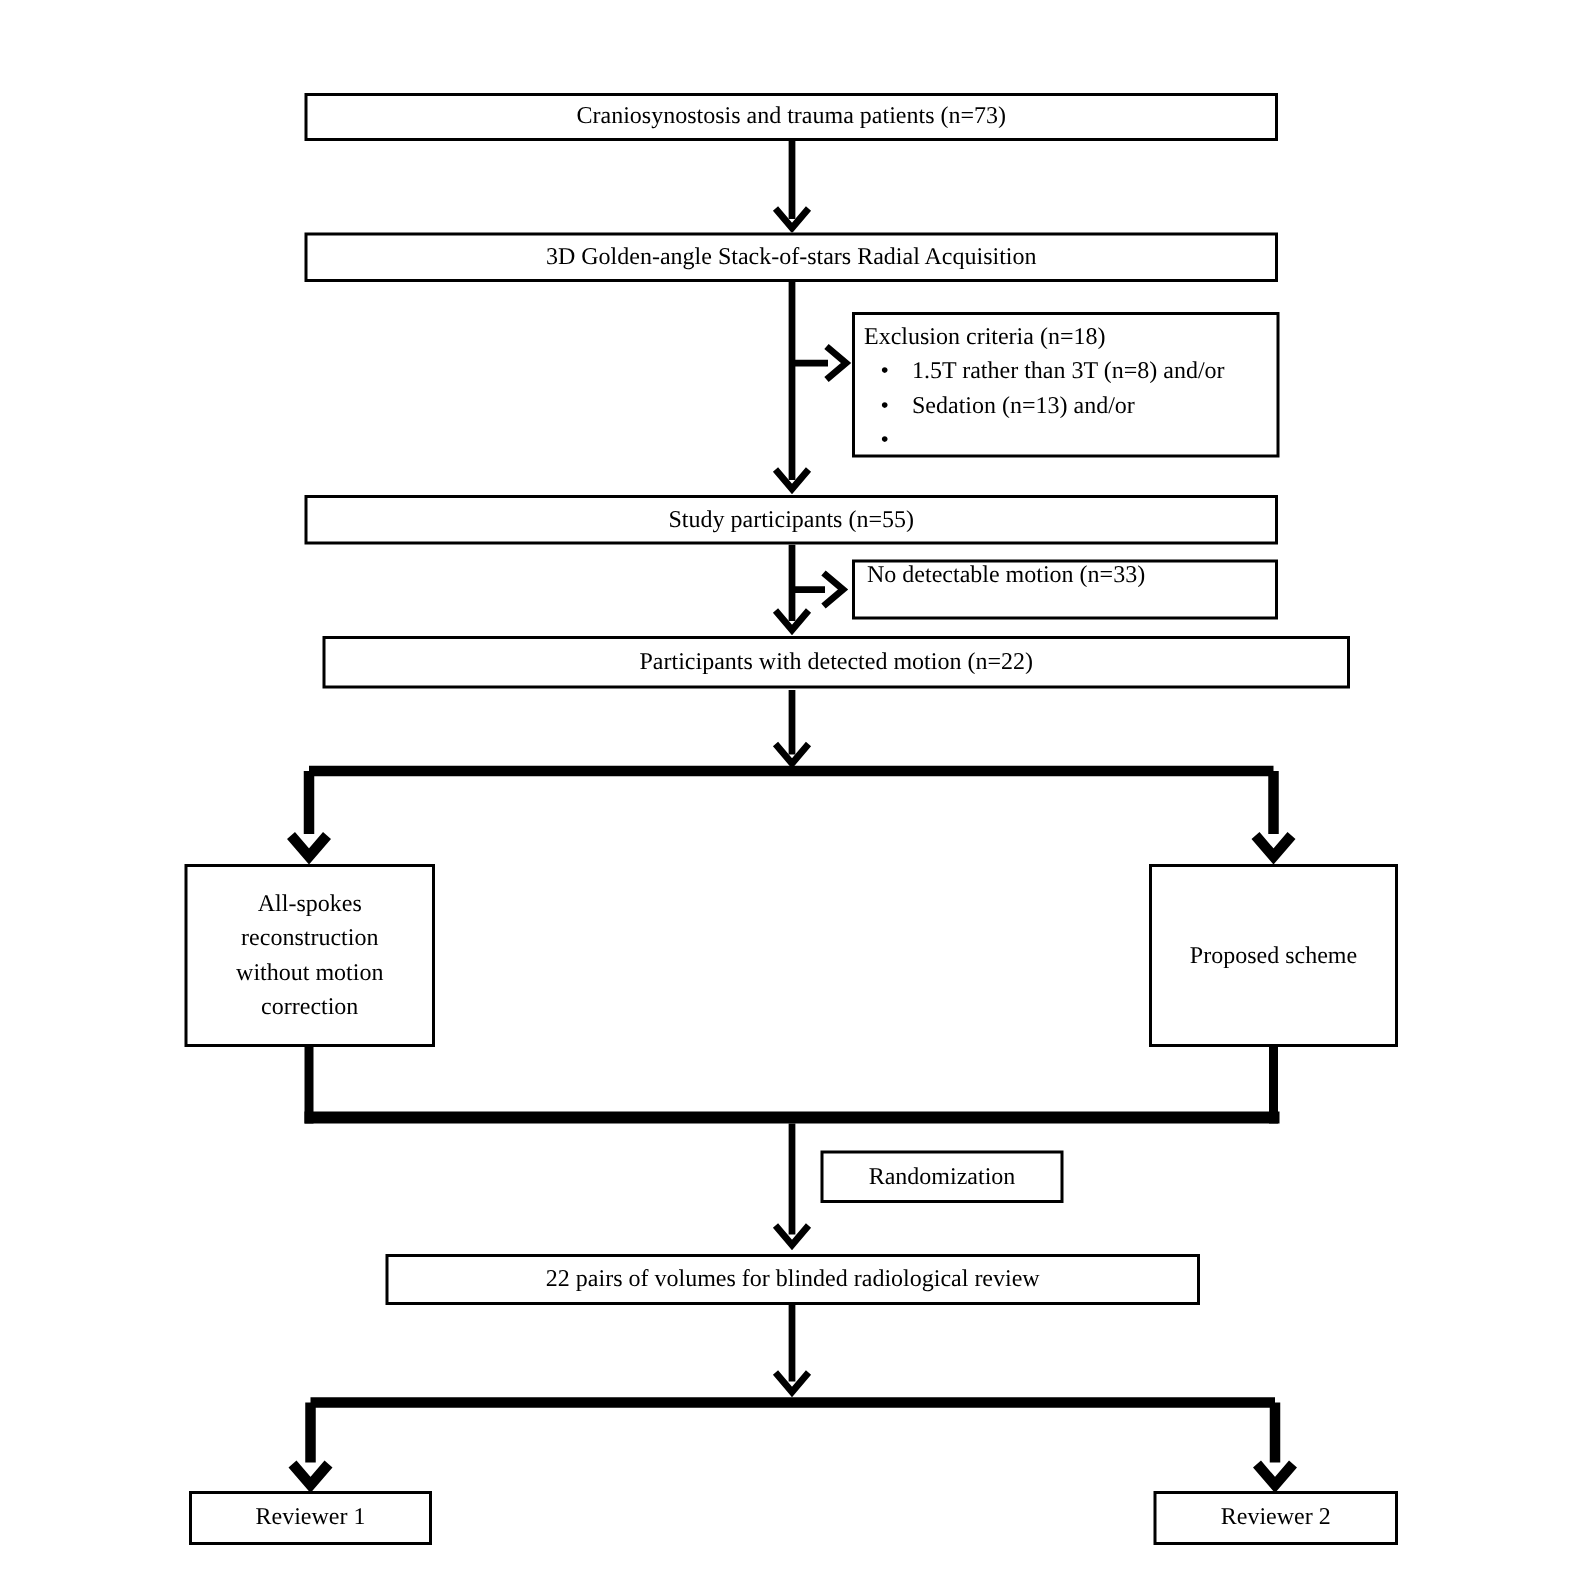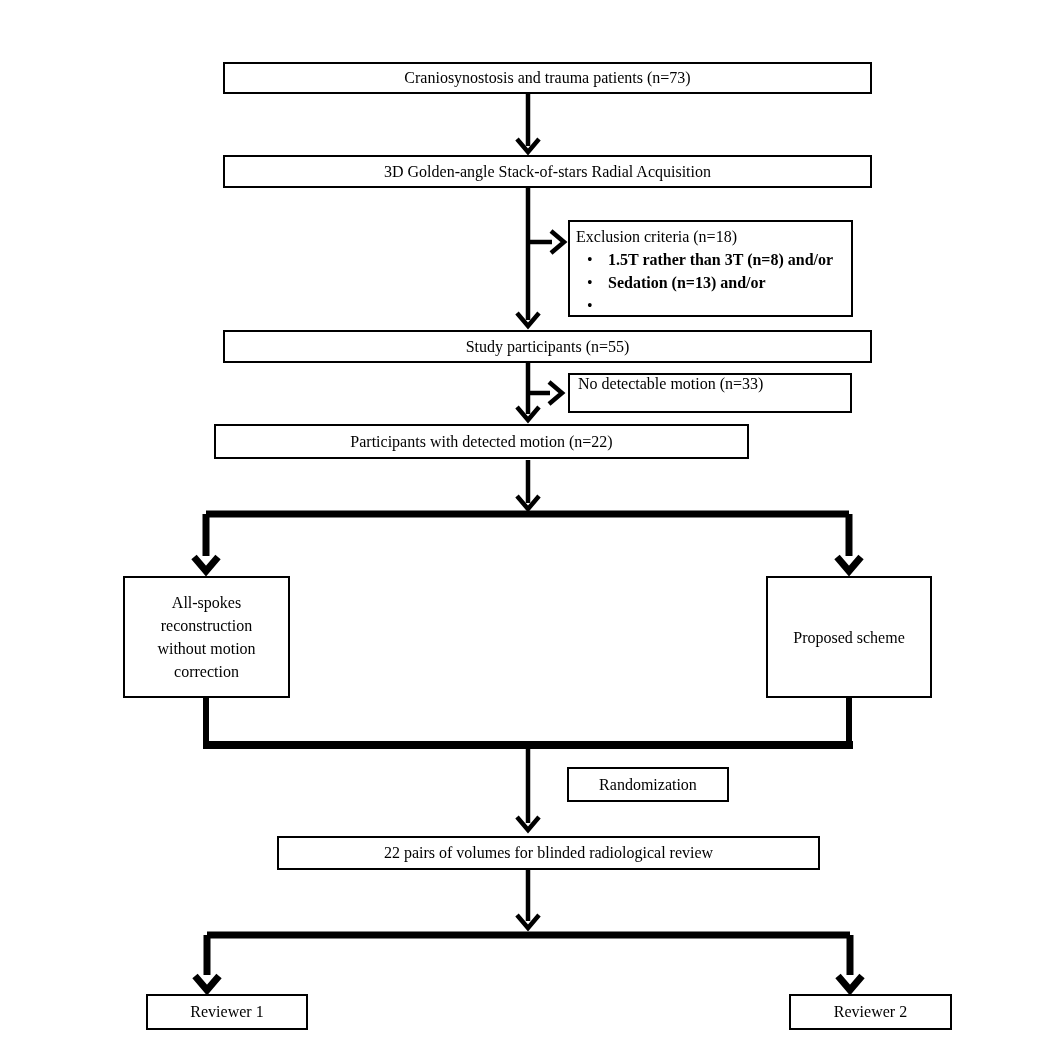--- a/index.html
+++ b/index.html
@@ -28,52 +28,50 @@
     box-sizing: border-box;
     border: 2px solid var(--box-border, #000000);
     background: var(--box-fill, #ffffff);
     font-size: 16px;
   }
   .center {
     display: flex;
     align-items: center;
     justify-content: center;
     text-align: center;
-    margin-left: 20px;
   }
   .leftalign {
     display: flex;
     align-items: flex-start;
     justify-content: flex-start;
     padding-left: 8px;
     text-align: left;
   }
   .multiline {
     display: flex;
     align-items: center;
     justify-content: center;
     text-align: center;
     line-height: 23px;
     padding: 0 10px;
   }
   .excl {
     padding: 3px 6px 0 6px;
     line-height: 23px;
     font-size: 16px;
-    margin-top: 12px;
   }
   .excl-title { }
   .excl-row { display: flex; }
   .excl-bullet {
     box-sizing: border-box;
     width: 32px;
     padding-left: 11px;
     flex: 0 0 32px;
   }
-  .excl-text { flex: 1; font-weight: bold; }
+  .excl-text { flex: 1; }
 </style>
 </head>
 <body>
 
 <div class="canvas">
 
   <svg class="connector-layer" width="1056" height="1056" viewBox="0 0 1056 1056">
 
     <path d="M528,94 V146" stroke-width="4.5"></path>
     <polyline points="517,139 528,152 539,139" stroke-width="4.5"></polyline>
@@ -141,21 +139,21 @@
   </div>
 
   <div class="box center" style="left:203px; top:330px; width:649px; height:33px">
     <span>Study participants (n=55)</span>
   </div>
 
   <div class="box leftalign" style="left:568px; top:373px; width:284px; height:40px">
     <span>No detectable motion (n=33)</span>
   </div>
 
-  <div class="box center" style="left:194px; top:424px; width:535px; height:35px">
+  <div class="box center" style="left:215px; top:424px; width:685px; height:35px">
     <span>Participants with detected motion (n=22)</span>
   </div>
 
   <div class="box multiline" style="left:123px; top:576px; width:167px; height:122px">
     <span>All-spokes reconstruction without motion correction</span>
   </div>
 
   <div class="box multiline" style="left:766px; top:576px; width:166px; height:122px">
     <span>Proposed scheme</span>
   </div>

